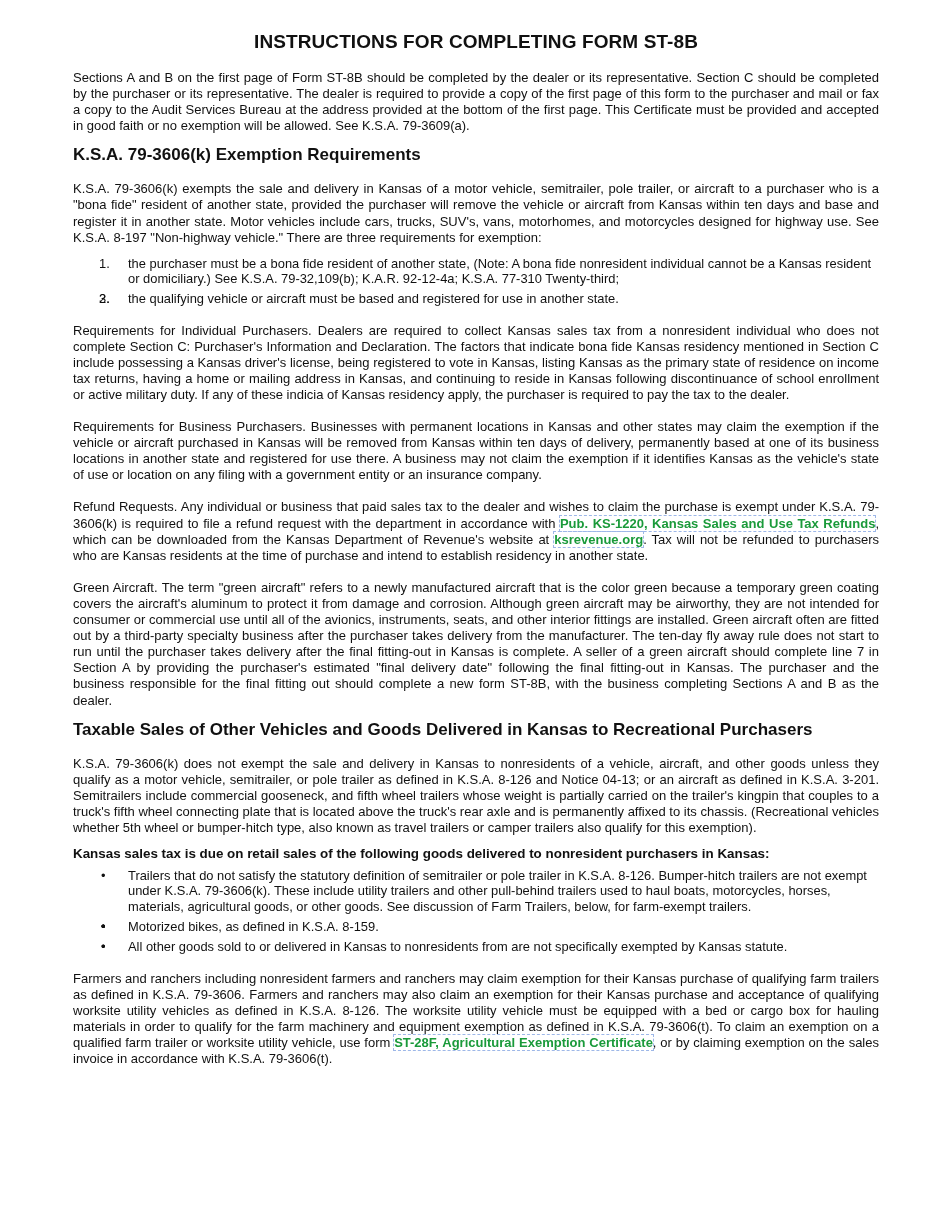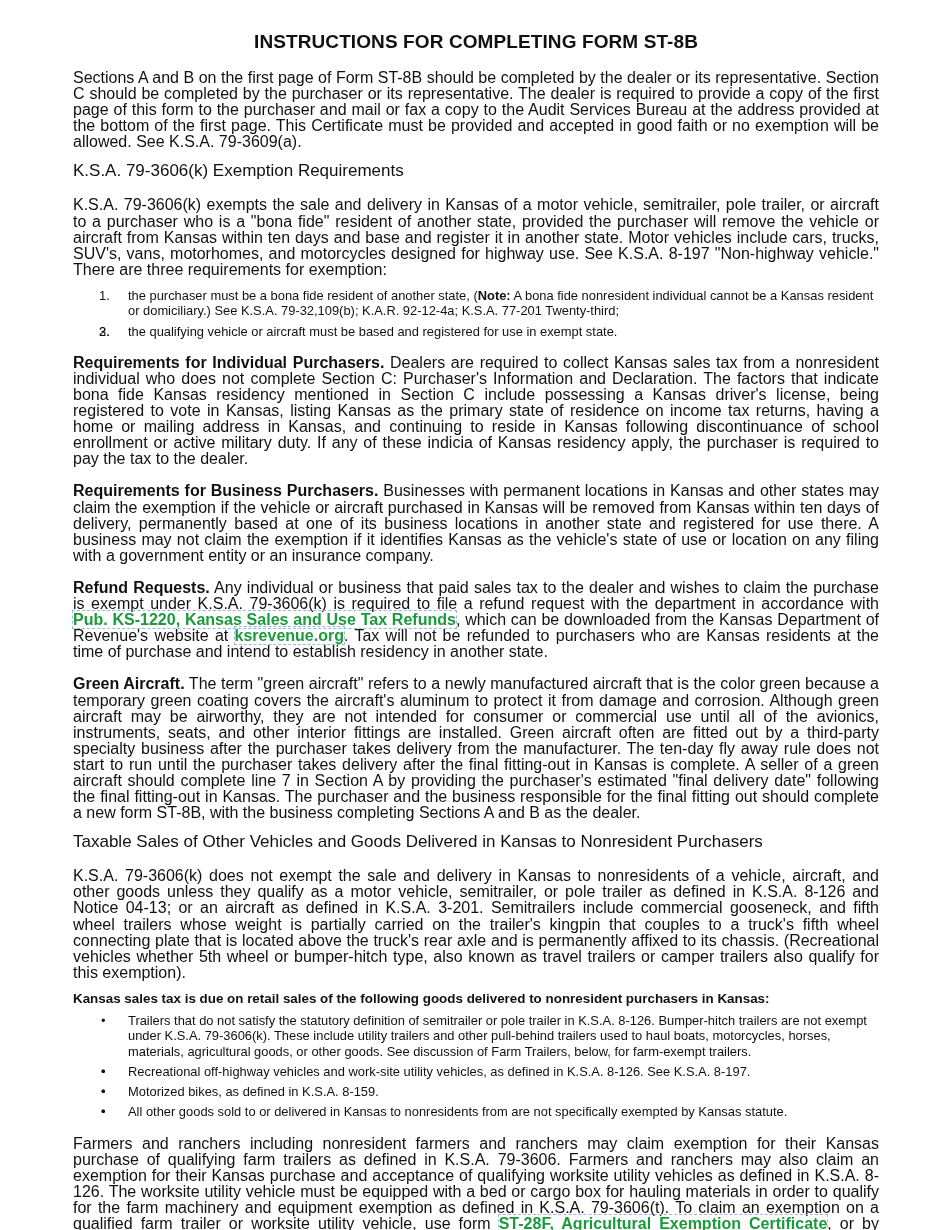--- a/index.html
+++ b/index.html
@@ -8,40 +8,40 @@
       font-family: "Liberation Sans", sans-serif;
       color: #111111;
       position: relative;
     }
     .page { position: absolute; left: 73px; top: 30px; width: 806px; }
     .title {
       text-align: center; font-weight: bold; font-size: 19px;
       margin: 0 0 13px 0; letter-spacing: 0.1px; line-height: 24px;
     }
     p.para {
-      margin: 16px 0 10px 0; font-size: 16px; line-height: 16.1px;
+      margin: 16px 0 10px 0; font-size: 13px; line-height: 16.1px;
       text-align: justify; text-justify: inter-word;
     }
     h2.section {
-      font-size: 17px; font-weight: normal; margin: 10px 0 8px 0; line-height: 21px;
+      font-size: 17px; font-weight: bold; margin: 10px 0 8px 0; line-height: 21px;
     }
     ol.reqs, ul.goods {
       margin: 0 0 9px 0; padding: 0; list-style: none;
       font-size: 12.9px; line-height: 15.3px;
     }
     ol.reqs li, ul.goods li {
       position: relative; padding-left: 55px; margin-bottom: 5px;
     }
     ol.reqs li .num {
       position: absolute; left: 26px; top: 0; width: 20px;
     }
     ul.goods li .bullet {
       position: absolute; left: 28px; top: 0;
     }
-    .b { font-weight: bold; }
+    .b { font-weight: normal; }
     .subhead {
       font-weight: bold; font-size: 13.4px; margin: 8px 0 6px 0; line-height: 16px;
     }
     a.doclink {
       color: #1a9a3a; font-weight: bold; text-decoration: none;
       outline: 1px dashed #9db7e8; outline-offset: 0px;
     }
   </style>
 </head>
 <body>
@@ -52,49 +52,49 @@
 
   <p class="para">Sections A and B on the first page of Form ST-8B should be completed by the dealer or its representative. Section C should be completed by the purchaser or its representative. The dealer is required to provide a copy of the first page of this form to the purchaser and mail or fax a copy to the Audit Services Bureau at the address provided at the bottom of the first page. This Certificate must be provided and accepted in good faith or no exemption will be allowed. See K.S.A. 79-3609(a).</p>
 
   <h2 class="section">K.S.A. 79-3606(k) Exemption Requirements</h2>
 
   <p class="para">K.S.A. 79-3606(k) exempts the sale and delivery in Kansas of a motor vehicle, semitrailer, pole trailer, or aircraft to a purchaser who is a "bona fide" resident of another state, provided the purchaser will remove the vehicle or aircraft from Kansas within ten days and base and register it in another state. Motor vehicles include cars, trucks, SUV's, vans, motorhomes, and motorcycles designed for highway use. See K.S.A. 8-197 "Non-highway vehicle." There are three requirements for exemption:</p>
 
   <ol class="reqs">
     <li>
       <span class="num">1.</span>
-      <span>the purchaser must be a bona fide resident of another state, (</span><span class="b">Note:</span><span> A bona fide nonresident individual cannot be a Kansas resident or domiciliary.) See K.S.A. 79-32,109(b); K.A.R. 92-12-4a; K.S.A. 77-201 Twenty-third;</span>
+      <span>the purchaser must be a bona fide resident of another state, (</span><span class="b">Note:</span><span> A bona fide nonresident individual cannot be a Kansas resident or domiciliary.) See K.S.A. 79-32,109(b); K.A.R. 92-12-4a; K.S.A. 77-310 Twenty-third;</span>
     </li>
     <li>
       <span class="num">2.</span>
     </li>
     <li>
       <span class="num">3.</span>
-      <span>the qualifying vehicle or aircraft must be based and registered for use in exempt state.</span>
+      <span>the qualifying vehicle or aircraft must be based and registered for use in another state.</span>
     </li>
   </ol>
 
   <p class="para"><span class="b">Requirements for Individual Purchasers.</span><span> Dealers are required to collect Kansas sales tax from a nonresident individual who does not complete Section C: Purchaser's Information and Declaration. The factors that indicate bona fide Kansas residency mentioned in Section C include possessing a Kansas driver's license, being registered to vote in Kansas, listing Kansas as the primary state of residence on income tax returns, having a home or mailing address in Kansas, and continuing to reside in Kansas following discontinuance of school enrollment or active military duty. If any of these indicia of Kansas residency apply, the purchaser is required to pay the tax to the dealer.</span></p>
 
   <p class="para"><span class="b">Requirements for Business Purchasers.</span><span> Businesses with permanent locations in Kansas and other states may claim the exemption if the vehicle or aircraft purchased in Kansas will be removed from Kansas within ten days of delivery, permanently based at one of its business locations in another state and registered for use there. A business may not claim the exemption if it identifies Kansas as the vehicle's state of use or location on any filing with a government entity or an insurance company.</span></p>
 
   <p class="para"><span class="b">Refund Requests.</span><span> Any individual or business that paid sales tax to the dealer and wishes to claim the purchase is exempt under K.S.A. 79-3606(k) is required to file a refund request with the department in accordance with </span><a class="doclink" href="#">Pub. KS-1220, Kansas Sales and Use Tax Refunds</a><span>, which can be downloaded from the Kansas Department of Revenue's website at </span><a class="doclink" href="#">ksrevenue.org</a><span>. Tax will not be refunded to purchasers who are Kansas residents at the time of purchase and intend to establish residency in another state.</span></p>
 
   <p class="para"><span class="b">Green Aircraft.</span><span> The term "green aircraft" refers to a newly manufactured aircraft that is the color green because a temporary green coating covers the aircraft's aluminum to protect it from damage and corrosion. Although green aircraft may be airworthy, they are not intended for consumer or commercial use until all of the avionics, instruments, seats, and other interior fittings are installed. Green aircraft often are fitted out by a third-party specialty business after the purchaser takes delivery from the manufacturer. The ten-day fly away rule does not start to run until the purchaser takes delivery after the final fitting-out in Kansas is complete. A seller of a green aircraft should complete line 7 in Section A by providing the purchaser's estimated "final delivery date" following the final fitting-out in Kansas. The purchaser and the business responsible for the final fitting out should complete a new form ST-8B, with the business completing Sections A and B as the dealer.</span></p>
 
-  <h2 class="section">Taxable Sales of Other Vehicles and Goods Delivered in Kansas to Nonresident Purchasers</h2>
+  <h2 class="section">Taxable Sales of Other Vehicles and Goods Delivered in Kansas to Recreational Purchasers</h2>
 
   <p class="para">K.S.A. 79-3606(k) does not exempt the sale and delivery in Kansas to nonresidents of a vehicle, aircraft, and other goods unless they qualify as a motor vehicle, semitrailer, or pole trailer as defined in K.S.A. 8-126 and Notice 04-13; or an aircraft as defined in K.S.A. 3-201. Semitrailers include commercial gooseneck, and fifth wheel trailers whose weight is partially carried on the trailer's kingpin that couples to a truck's fifth wheel connecting plate that is located above the truck's rear axle and is permanently affixed to its chassis. (Recreational vehicles whether 5th wheel or bumper-hitch type, also known as travel trailers or camper trailers also qualify for this exemption).</p>
 
   <div class="subhead">Kansas sales tax is due on retail sales of the following goods delivered to nonresident purchasers in Kansas:</div>
 
   <ul class="goods">
     <li><span class="bullet">•</span><span>Trailers that do not satisfy the statutory definition of semitrailer or pole trailer in K.S.A. 8-126. Bumper-hitch trailers are not exempt under K.S.A. 79-3606(k). These include utility trailers and other pull-behind trailers used to haul boats, motorcycles, horses, materials, agricultural goods, or other goods. See discussion of Farm Trailers, below, for farm-exempt trailers.</span></li>
     <li><span class="bullet">•</span></li>
-    <li><span class="bullet">•</span><span>Recreational off-highway vehicles and work-site utility vehicles, as defined in K.S.A. 8-126. See K.S.A. 8-197.</span></li>
+    <li><span class="bullet">•</span></li>
     <li><span class="bullet">•</span></li>
     <li><span class="bullet">•</span><span>Motorized bikes, as defined in K.S.A. 8-159.</span></li>
     <li><span class="bullet">•</span></li>
     <li><span class="bullet">•</span><span>All other goods sold to or delivered in Kansas to nonresidents from are not specifically exempted by Kansas statute.</span></li>
   </ul>
 
   <p class="para"><span>Farmers and ranchers including nonresident farmers and ranchers may claim exemption for their Kansas purchase of qualifying farm trailers as defined in K.S.A. 79-3606. Farmers and ranchers may also claim an exemption for their Kansas purchase and acceptance of qualifying worksite utility vehicles as defined in K.S.A. 8-126. The worksite utility vehicle must be equipped with a bed or cargo box for hauling materials in order to qualify for the farm machinery and equipment exemption as defined in K.S.A. 79-3606(t). To claim an exemption on a qualified farm trailer or worksite utility vehicle, use form </span><a class="doclink" href="#">ST-28F, Agricultural Exemption Certificate</a><span>, or by claiming exemption on the sales invoice in accordance with K.S.A. 79-3606(t).</span></p>
 
 </div>
 

